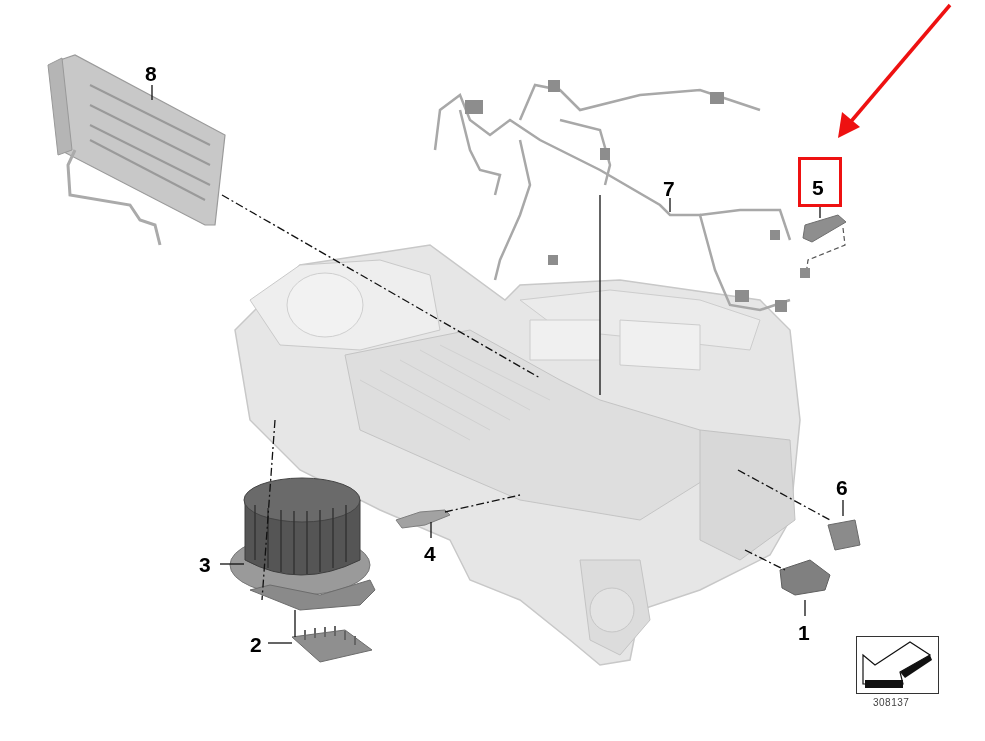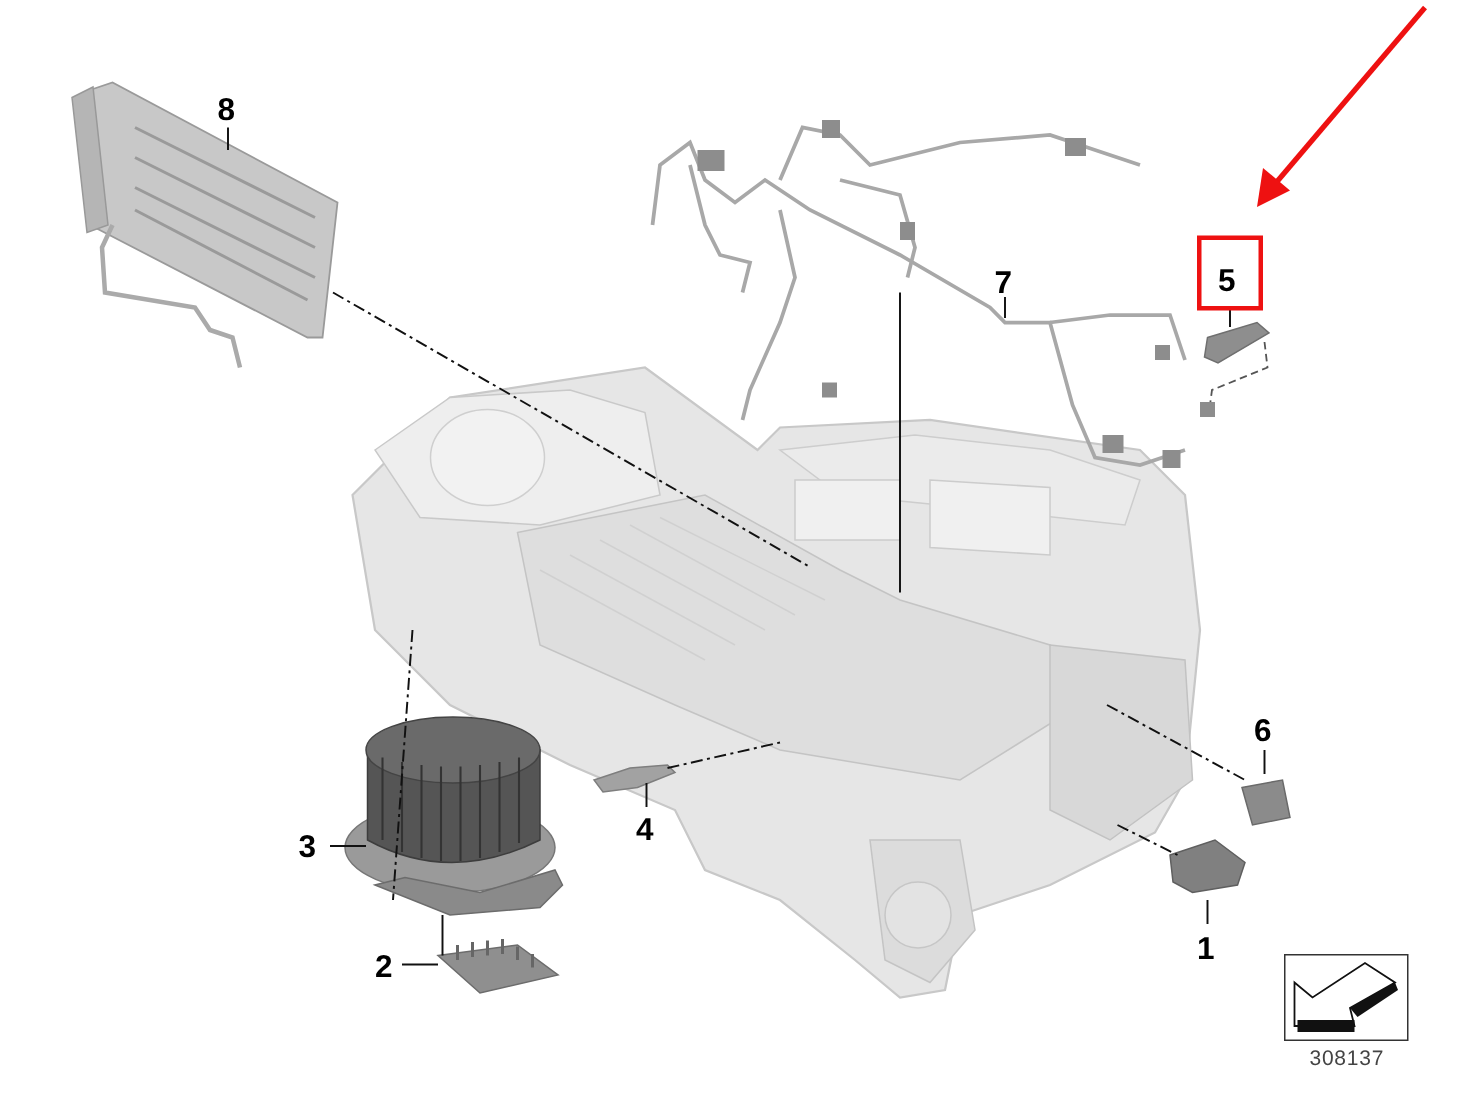--- a/index.html
+++ b/index.html
@@ -1,21 +1,21 @@
 <!DOCTYPE html>
 <html><head>
 <meta charset="utf-8">
 <style>
   html, body { margin: 0; padding: 0; background: #ffffff; }
   body { width: 985px; height: 741px; position: relative; overflow: hidden; font-family: "Liberation Sans", sans-serif; }
   .stage { position: absolute; left: 0; top: 0; width: 985px; height: 741px; }
   svg.art { position: absolute; left: 0; top: 0; }
   .callout { position: absolute; font-family: "Liberation Sans", sans-serif; font-weight: bold; font-size: 21px; color: #000; line-height: 1; }
   .hl-box { position: absolute; border: 3px solid #ee1111; box-sizing: border-box; }
-  .ref-num { position: absolute; font-family: "Liberation Sans", sans-serif; font-size: 14px; color: #444; letter-spacing: 0.5px; }
+  .ref-num { position: absolute; font-family: "Liberation Sans", sans-serif; font-size: 10px; color: #444; letter-spacing: 0.5px; }
   .orient-box { position: absolute; border: 1px solid #333; box-sizing: border-box; background: #fff; }
 </style>
 </head>
 <body>
 
 <div class="stage">
 
   <svg class="art" width="985" height="741" viewBox="0 0 985 741">
     <defs>
       <marker id="arrowhead" markerWidth="10" markerHeight="10" refX="5" refY="5" orient="auto">

